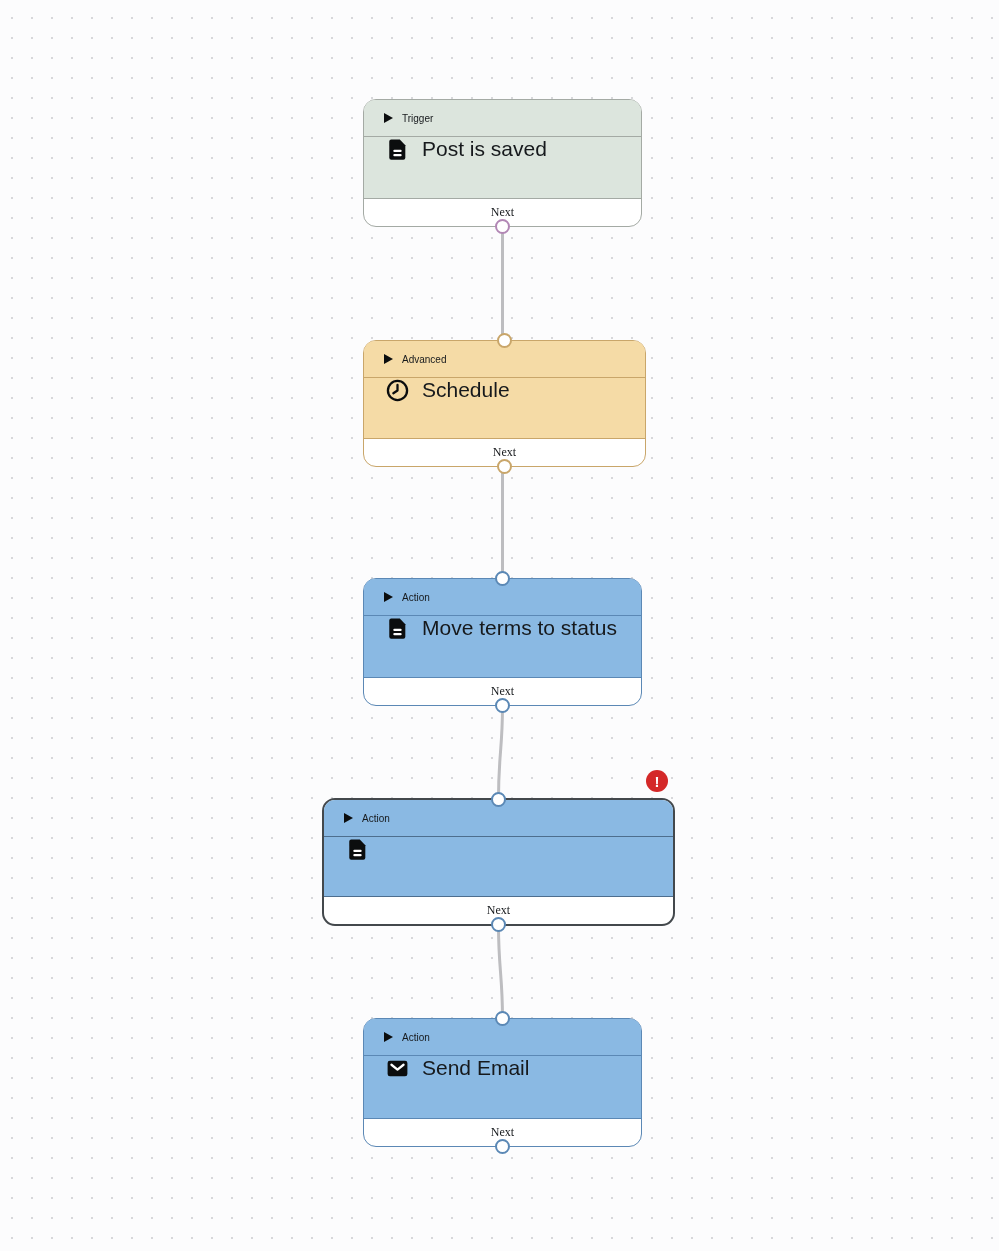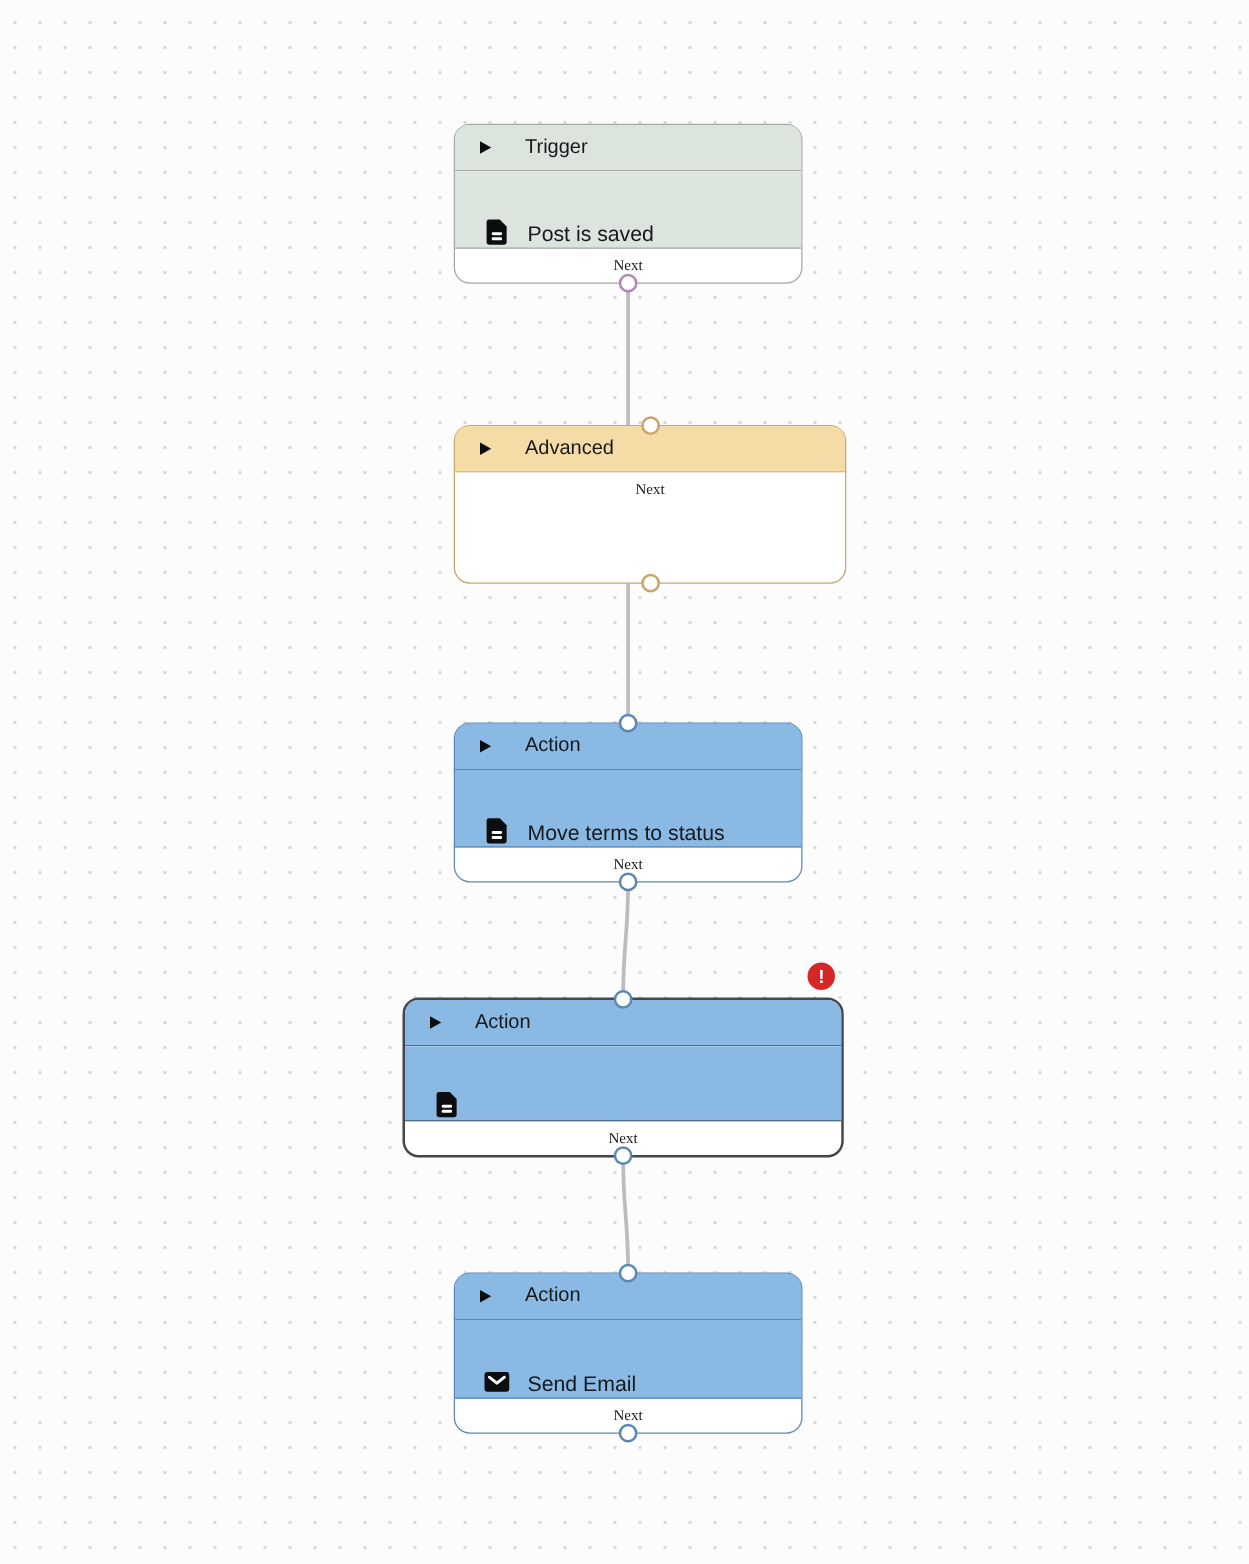--- a/index.html
+++ b/index.html
@@ -25,47 +25,47 @@
     border:1.5px solid var(--bd);
     border-radius:13px;
     display:flex;flex-direction:column;
   }
   .node--trigger { --bd:#a4aaa4; --fill:#dce5dd; --port:#b287b5; }
   .node--advanced{ --bd:#c9a66a; --fill:#f5dba6; --port:#c9a66a; }
   .node--action  { --bd:#5b88b5; --fill:#8ab9e3; --port:#5b88b5; }
   .node--selected{ --bd:#43484c; border-width:2px; --divider:#4d6e8e; }
 
   #node-0{left:363px;top:99px;  width:279px;height:128px;}
-  #node-1{left:363px;top:340px; width:314px;height:127px;}
+  #node-1{left:363px;top:340px; width:283px;height:127px;}
   #node-2{left:363px;top:578px; width:279px;height:128px;}
   #node-3{left:322px;top:798px; width:353px;height:128px;}
   #node-4{left:363px;top:1018px;width:279px;height:129px;}
 
   .node-header{
     height:37px;flex:0 0 37px;
     background:var(--fill);
     border-radius:11px 11px 0 0;
     border-bottom:1px solid var(--divider,var(--bd));
     display:flex;align-items:center;
-    padding-left:20px;gap:27px;
-    font-size:16px;
+    padding-left:20px;gap:9px;
+    font-size:10px;
     box-sizing:border-box;
   }
   .caret{
     width:0;height:0;display:inline-block;
     border-left:9px solid #0b0d0e;
     border-top:5.5px solid transparent;
     border-bottom:5.5px solid transparent;
   }
   .node-body{
     flex:1 1 auto;
     background:var(--fill);
-    display:flex;align-items:flex-end;
+    display:flex;align-items:flex-start;
     padding-left:21px;gap:12px;
-    font-size:17px;
+    font-size:21px;
     border-bottom:1px solid var(--divider,var(--bd));
     box-sizing:border-box;
   }
   .node-body .icn{width:25px;height:25px;display:inline-flex;flex:0 0 25px;}
   .node-footer{
     height:27px;flex:0 0 27px;
     display:flex;align-items:center;justify-content:center;
     font-size:12px;
     background:transparent;
     font-family:Liberation Serif, serif;
@@ -121,20 +121,29 @@
     </div>
     <div class="port port-out"></div>
   </div>
 
   <div class="node node--advanced" id="node-1">
     <div class="port port-in"></div>
     <div class="node-header">
       <span class="caret"></span>
       <span>Advanced</span>
     </div>
+    <div class="node-body">
+      <span class="icn">
+        <svg viewBox="0 0 24 24" width="25" height="25">
+            <circle cx="12" cy="12" r="9.2" fill="none" stroke="#0b0d0e" stroke-width="2.2"></circle>
+            <polyline points="12,6.6 12,12 8,14.6" fill="none" stroke="#0b0d0e" stroke-width="2.2" stroke-linecap="round" stroke-linejoin="round"></polyline>
+          </svg>
+      </span>
+      <span>Schedule</span>
+    </div>
     <div class="node-footer">
       <span>Next</span>
     </div>
     <div class="port port-out"></div>
   </div>
 
   <div class="node node--action" id="node-2">
     <div class="port port-in"></div>
     <div class="node-header">
       <span class="caret"></span>

